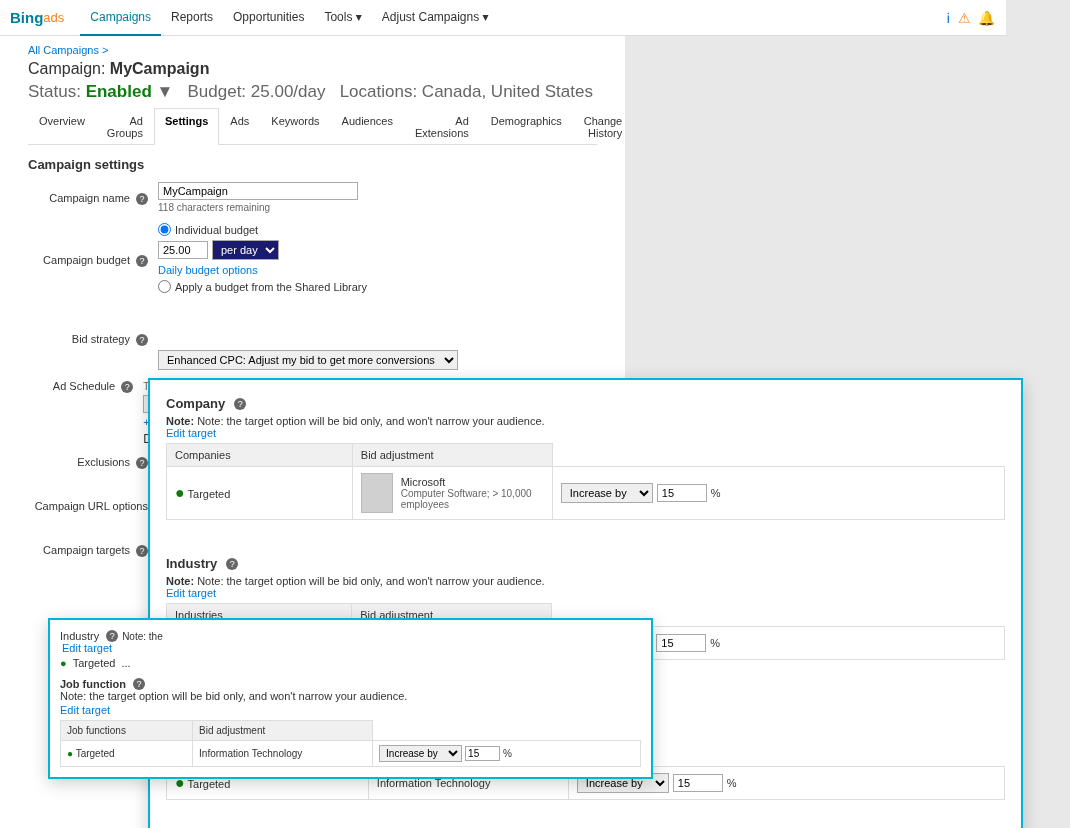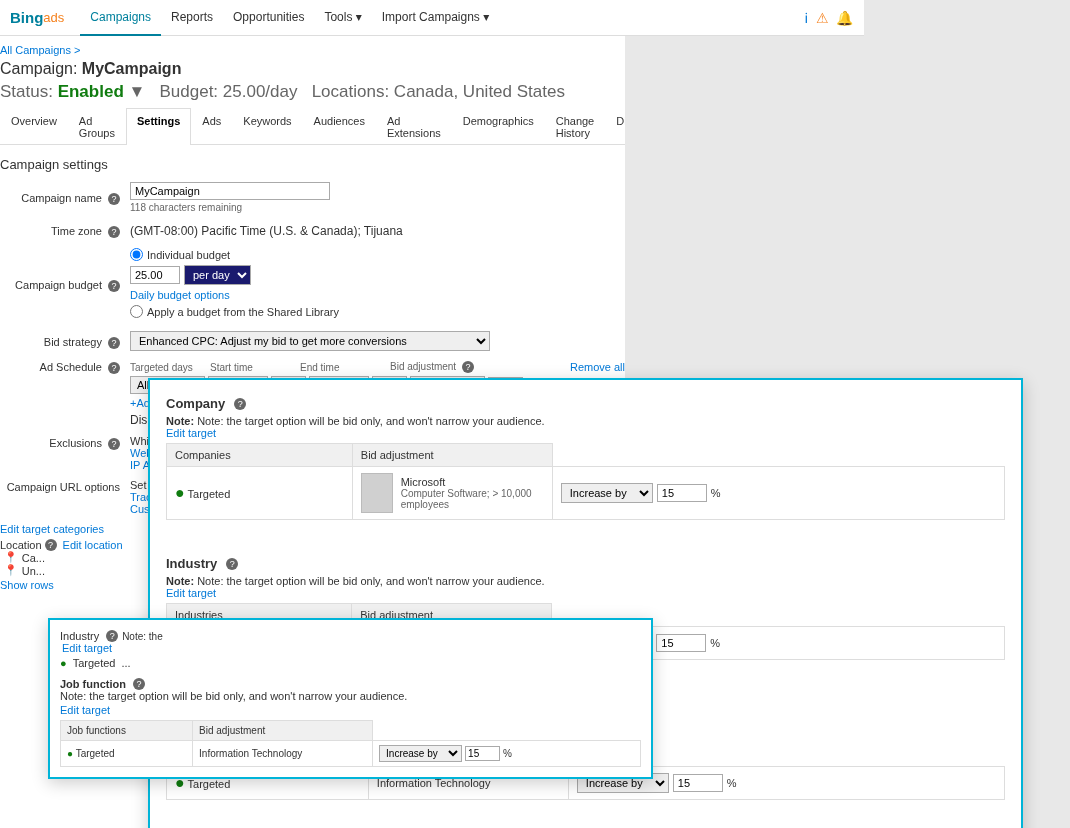--- a/index.html
+++ b/index.html
@@ -11,38 +11,38 @@
     .nav-links { display: flex; gap: 0; }
     .nav-link { padding: 0 10px; height: 36px; display: flex; align-items: center; font-size: 12px; color: #333; cursor: pointer; border-bottom: 2px solid transparent; }
     .nav-link.active { border-bottom: 2px solid #00809d; color: #00809d; }
     .nav-icons { margin-left: auto; display: flex; gap: 8px; align-items: center; }
     .breadcrumb { font-size: 11px; color: #0078d7; margin-bottom: 4px; }
     .page-title { font-size: 16px; font-weight: normal; margin-bottom: 4px; }
     .page-title span { font-weight: normal; }
 
     
     .tabs { display: flex; border-bottom: 1px solid #ddd; margin-bottom: 12px; }
-    .tab { padding: 6px 10px; font-size: 11px; cursor: pointer; border: 1px solid transparent; border-bottom: none; margin-bottom: -1px; color: #333; }
+    .tab { padding: 6px 10px; font-size: 11px; cursor: pointer; border: 1px solid transparent; border-bottom: none; margin-bottom: -1px; color: #333; text-align: right; }
     .tab.active { background: #fff; border-color: #ddd; border-bottom-color: #fff; color: #000; font-weight: bold; }
 
     
-    .section-title { font-size: 13px; font-weight: normal; margin-bottom: 10px; color: #333; }
+    .section-title { font-size: 13px; font-weight: bold; margin-bottom: 10px; color: #333; }
     .form-row { display: flex; align-items: center; margin-bottom: 10px; }
     .form-label { width: 130px; text-align: right; padding-right: 10px; padding-top: 2px; font-size: 11px; color: #333; flex-shrink: 0; }
     .form-field { flex: 1; }
     .form-input { border: 1px solid #aaa; padding: 2px 4px; font-size: 11px; width: 200px; }
     .char-count { font-size: 10px; color: #666; margin-top: 2px; }
     .help-icon { display: inline-block; width: 12px; height: 12px; background: #666; color: #fff; border-radius: 50%; font-size: 9px; text-align: center; line-height: 12px; cursor: pointer; margin-left: 3px; }
     .radio-option { display: flex; align-items: center; gap: 4px; margin-bottom: 3px; font-size: 11px; }
     .budget-inputs { display: flex; align-items: center; gap: 4px; margin: 4px 0; }
     .budget-input { border: 1px solid #aaa; padding: 2px 4px; font-size: 11px; width: 50px; }
     .daily-link { color: #0078d7; font-size: 11px; text-decoration: none; display: block; }
     .select-field { border: 1px solid #aaa; padding: 2px; font-size: 11px; }
     .learn-more { color: #0078d7; font-size: 11px; text-decoration: none; }
-    .strategy-select { border: 1px solid #aaa; padding: 2px 4px; font-size: 11px; width: 360px; }
+    .strategy-select { border: 1px solid #aaa; padding: 2px 4px; font-size: 11px; width: 300px; margin-top: 44px; }
 
     
     .advanced-toggle { font-size: 11px; color: #0078d7; cursor: pointer; margin-bottom: 8px; }
     .advanced-toggle::before { content: '▲ '; font-size: 9px; }
 
     
     .schedule-section { margin-bottom: 8px; }
     .schedule-label { width: 130px; text-align: right; padding-right: 10px; font-size: 11px; }
     .schedule-select { border: 1px solid #aaa; padding: 1px 2px; font-size: 11px; }
     .schedule-input { border: 1px solid #aaa; padding: 1px 2px; font-size: 11px; width: 35px; }
@@ -82,41 +82,41 @@
     
     .page-bg { position: absolute; top: 0; left: 620px; width: 450px; height: 828px; background: #e8e8e8; }
 
     .highlight-box { border: 2px solid #00b4d8; }
   </style>
 </head>
 <body>
 
 <div class="page-bg"></div>
 
-<div class="top-nav" style="position:absolute;top:0;left:0;width:864px;z-index:10;">
+<div class="top-nav" style="position:absolute;top:0;left:0;width:1006px;z-index:10;">
   <div class="bing-logo">
     <span style="color:#00809d;font-size:15px;font-weight:bold;">Bing</span>
     <span style="color:#f5821f;font-size:13px;">ads</span>
   </div>
   <div class="nav-links">
     <div class="nav-link active">Campaigns</div>
     <div class="nav-link">Reports</div>
     <div class="nav-link">Opportunities</div>
     <div class="nav-link">Tools ▾</div>
-    <div class="nav-link">Import Campaigns ▾</div>
+    <div class="nav-link">Adjust Campaigns ▾</div>
   </div>
   <div class="nav-icons">
     <span style="color:#0078d7;font-size:14px;">ℹ</span>
     <span style="color:#f5821f;font-size:14px;">⚠</span>
     <span style="color:#333;font-size:14px;">🔔</span>
   </div>
 </div>
 
 <div class="content-wrapper" style="position:absolute;top:36px;left:0;width:625px;height:792px;background:#fff;z-index:3;overflow:hidden;">
-  <div style="padding:8px 0;">
+  <div style="padding:8px 28px;">
     <div class="breadcrumb">All Campaigns &gt;</div>
     <div class="page-title">
       <span>Campaign: </span><span style="font-weight:bold;">MyCampaign</span>
     </div>
     <div style="font-size:17px;color:#666;margin-bottom:6px;">
       Status: <span style="color:#107c10;font-weight:bold;">Enabled</span> ▼ &nbsp; Budget: 25.00/day &nbsp; Locations: Canada, United States
     </div>
 
     <div class="tabs">
       <div class="tab">Overview</div>
@@ -137,27 +137,20 @@
       <div class="form-label">
         <span>Campaign name</span>
         <span class="help-icon">?</span>
       </div>
       <div class="form-field">
         <input type="text" class="form-input" value="MyCampaign" style="">
         <div class="char-count">118 characters remaining</div>
       </div>
     </div>
 
-    <div class="form-row">
-      <div class="form-label">
-        <span>Time zone</span>
-        <span class="help-icon">?</span>
-      </div>
-      <div class="form-field">(GMT-08:00) Pacific Time (U.S. &amp; Canada); Tijuana</div>
-    </div>
 
     <div class="form-row">
       <div class="form-label">
         <span>Campaign budget</span>
         <span class="help-icon">?</span>
       </div>
       <div class="form-field">
         <div class="radio-option">
           <input type="radio" name="budget" checked="" style="">
           <span>Individual budget</span>
@@ -262,20 +255,24 @@
         <div style="font-size:11px;">
           <div>Set up the...</div>
           <div style="color:#0078d7;">Tracking t...</div>
           <div style="color:#0078d7;">Custom p...</div>
         </div>
       </div>
     </div>
 
     <div style="margin-top:8px;">
       <div style="display:flex;">
+        <div class="form-label">
+          <span>Campaign targets</span>
+          <span class="help-icon">?</span>
+        </div>
         <div style="font-size:11px;">
           <div style="color:#0078d7;cursor:pointer;">Edit target categories</div>
           <div style="display:flex;align-items:center;margin-top:4px;">
             <span>Location</span>
             <span class="help-icon">?</span>
             <span style="color:#0078d7;margin-left:6px;cursor:pointer;">Edit location</span>
           </div>
           <div style="margin-left:4px;">
             <div style="display:flex;align-items:center;gap:4px;">
               <span style="color:#107c10;">📍</span>

